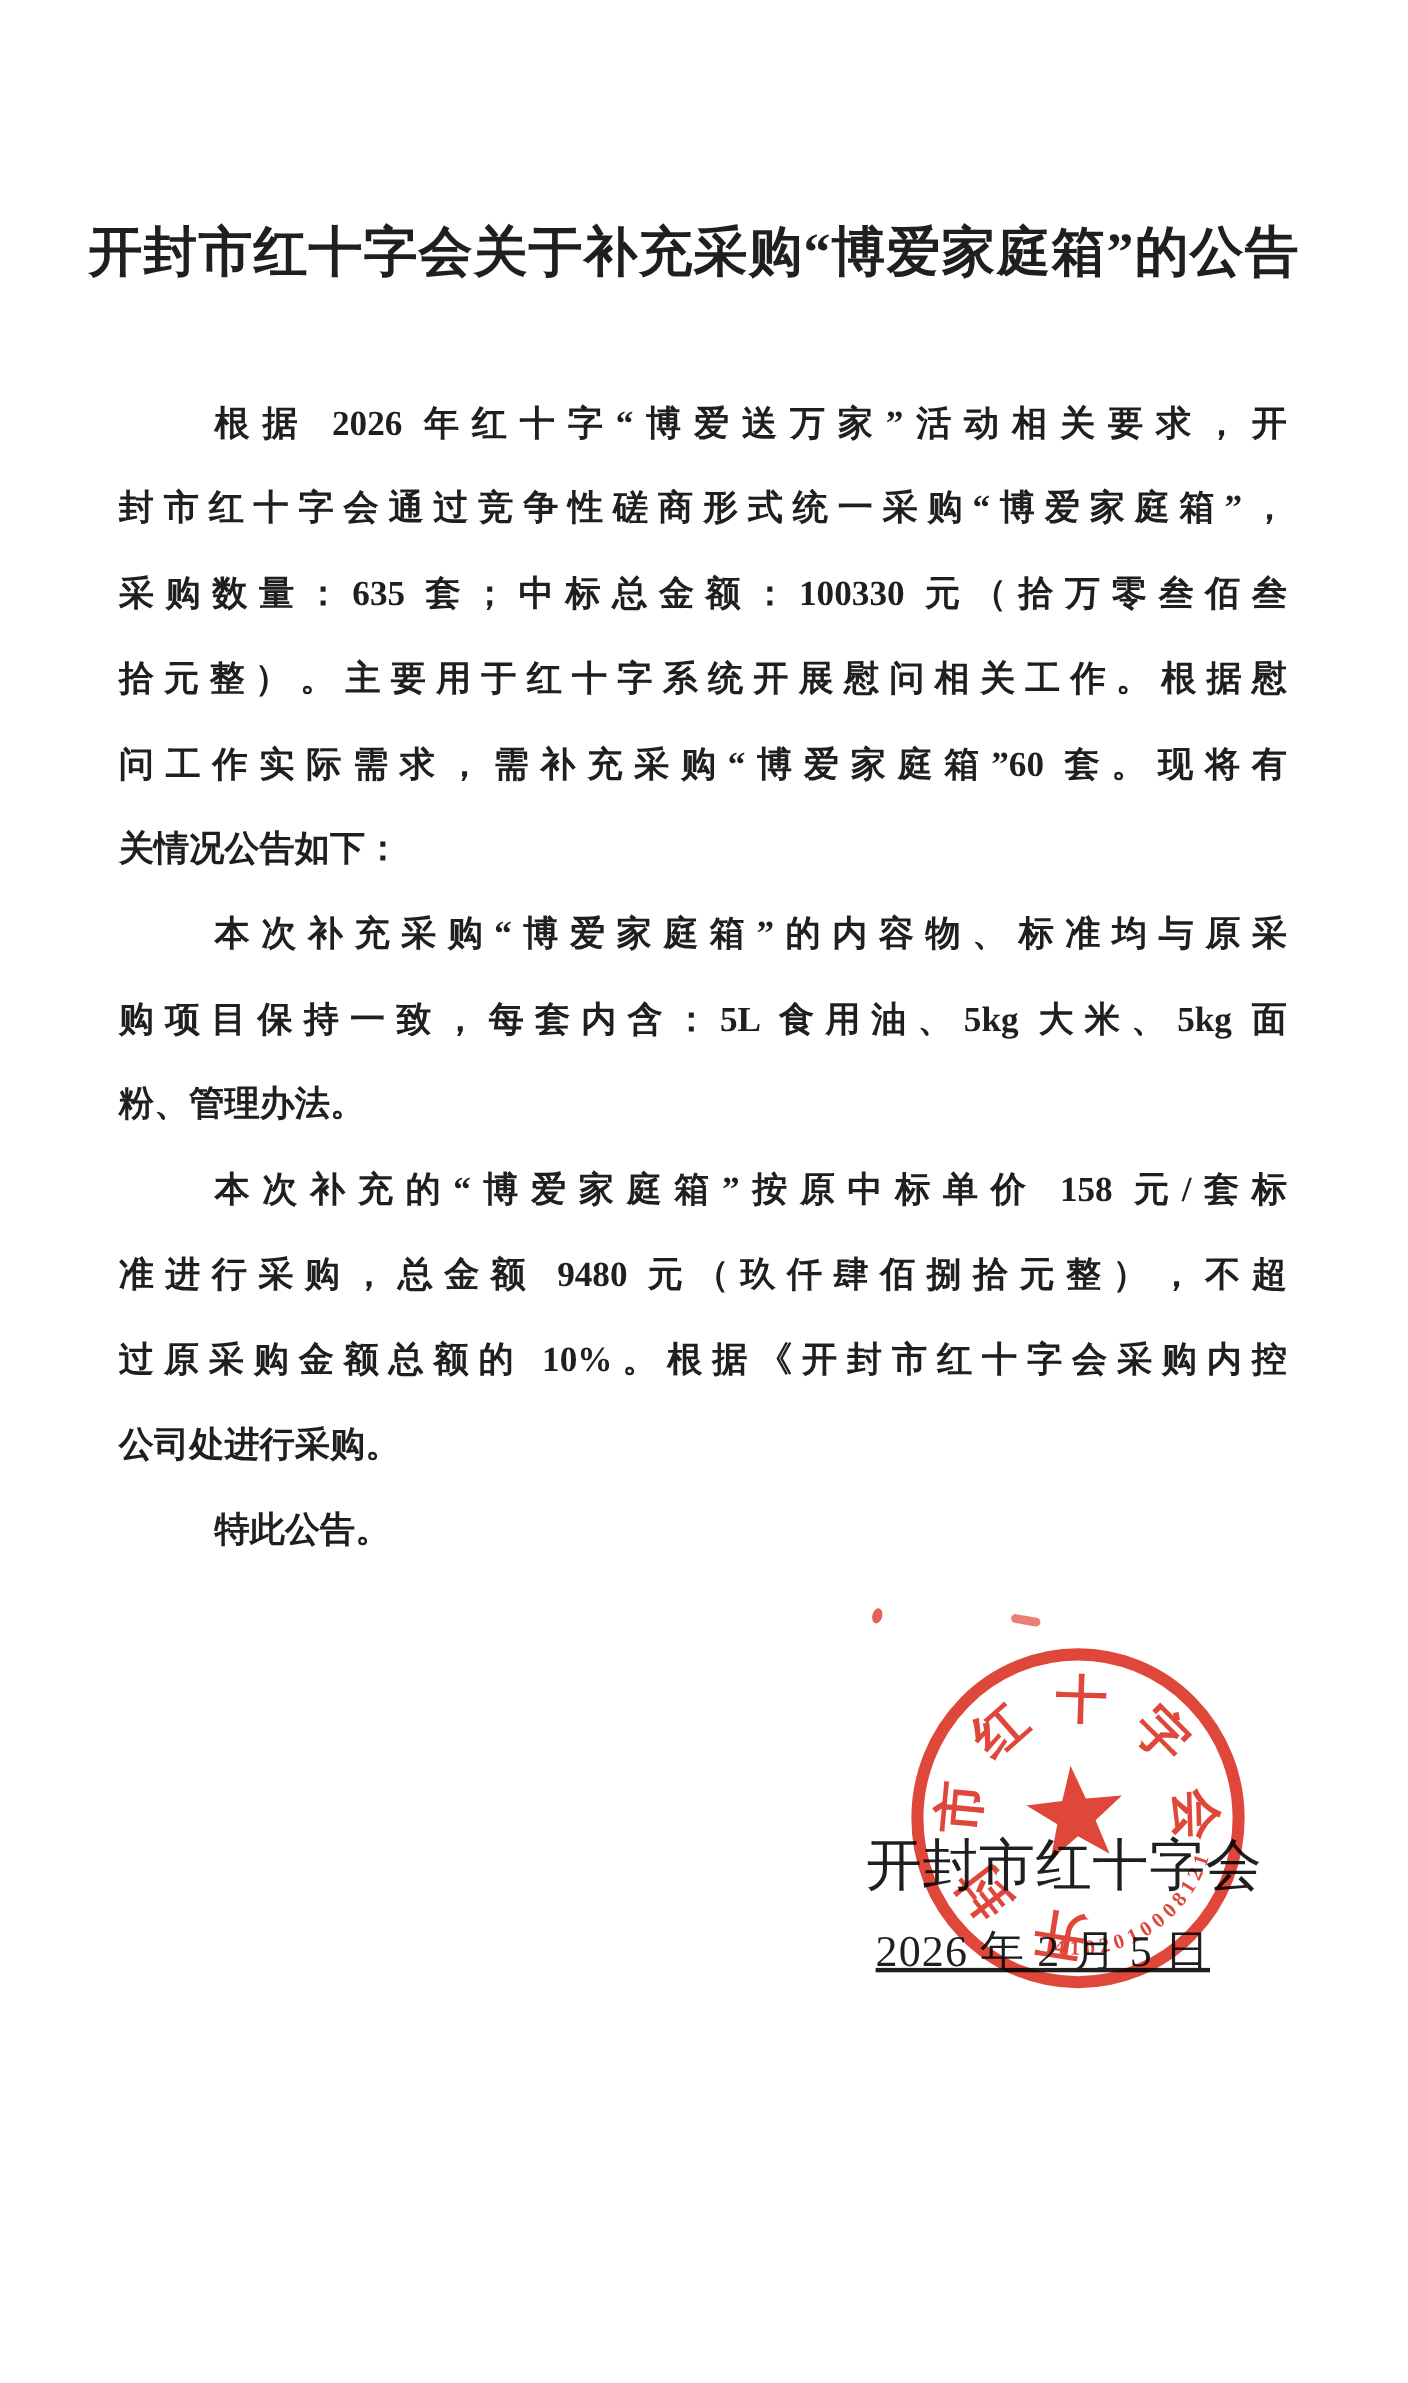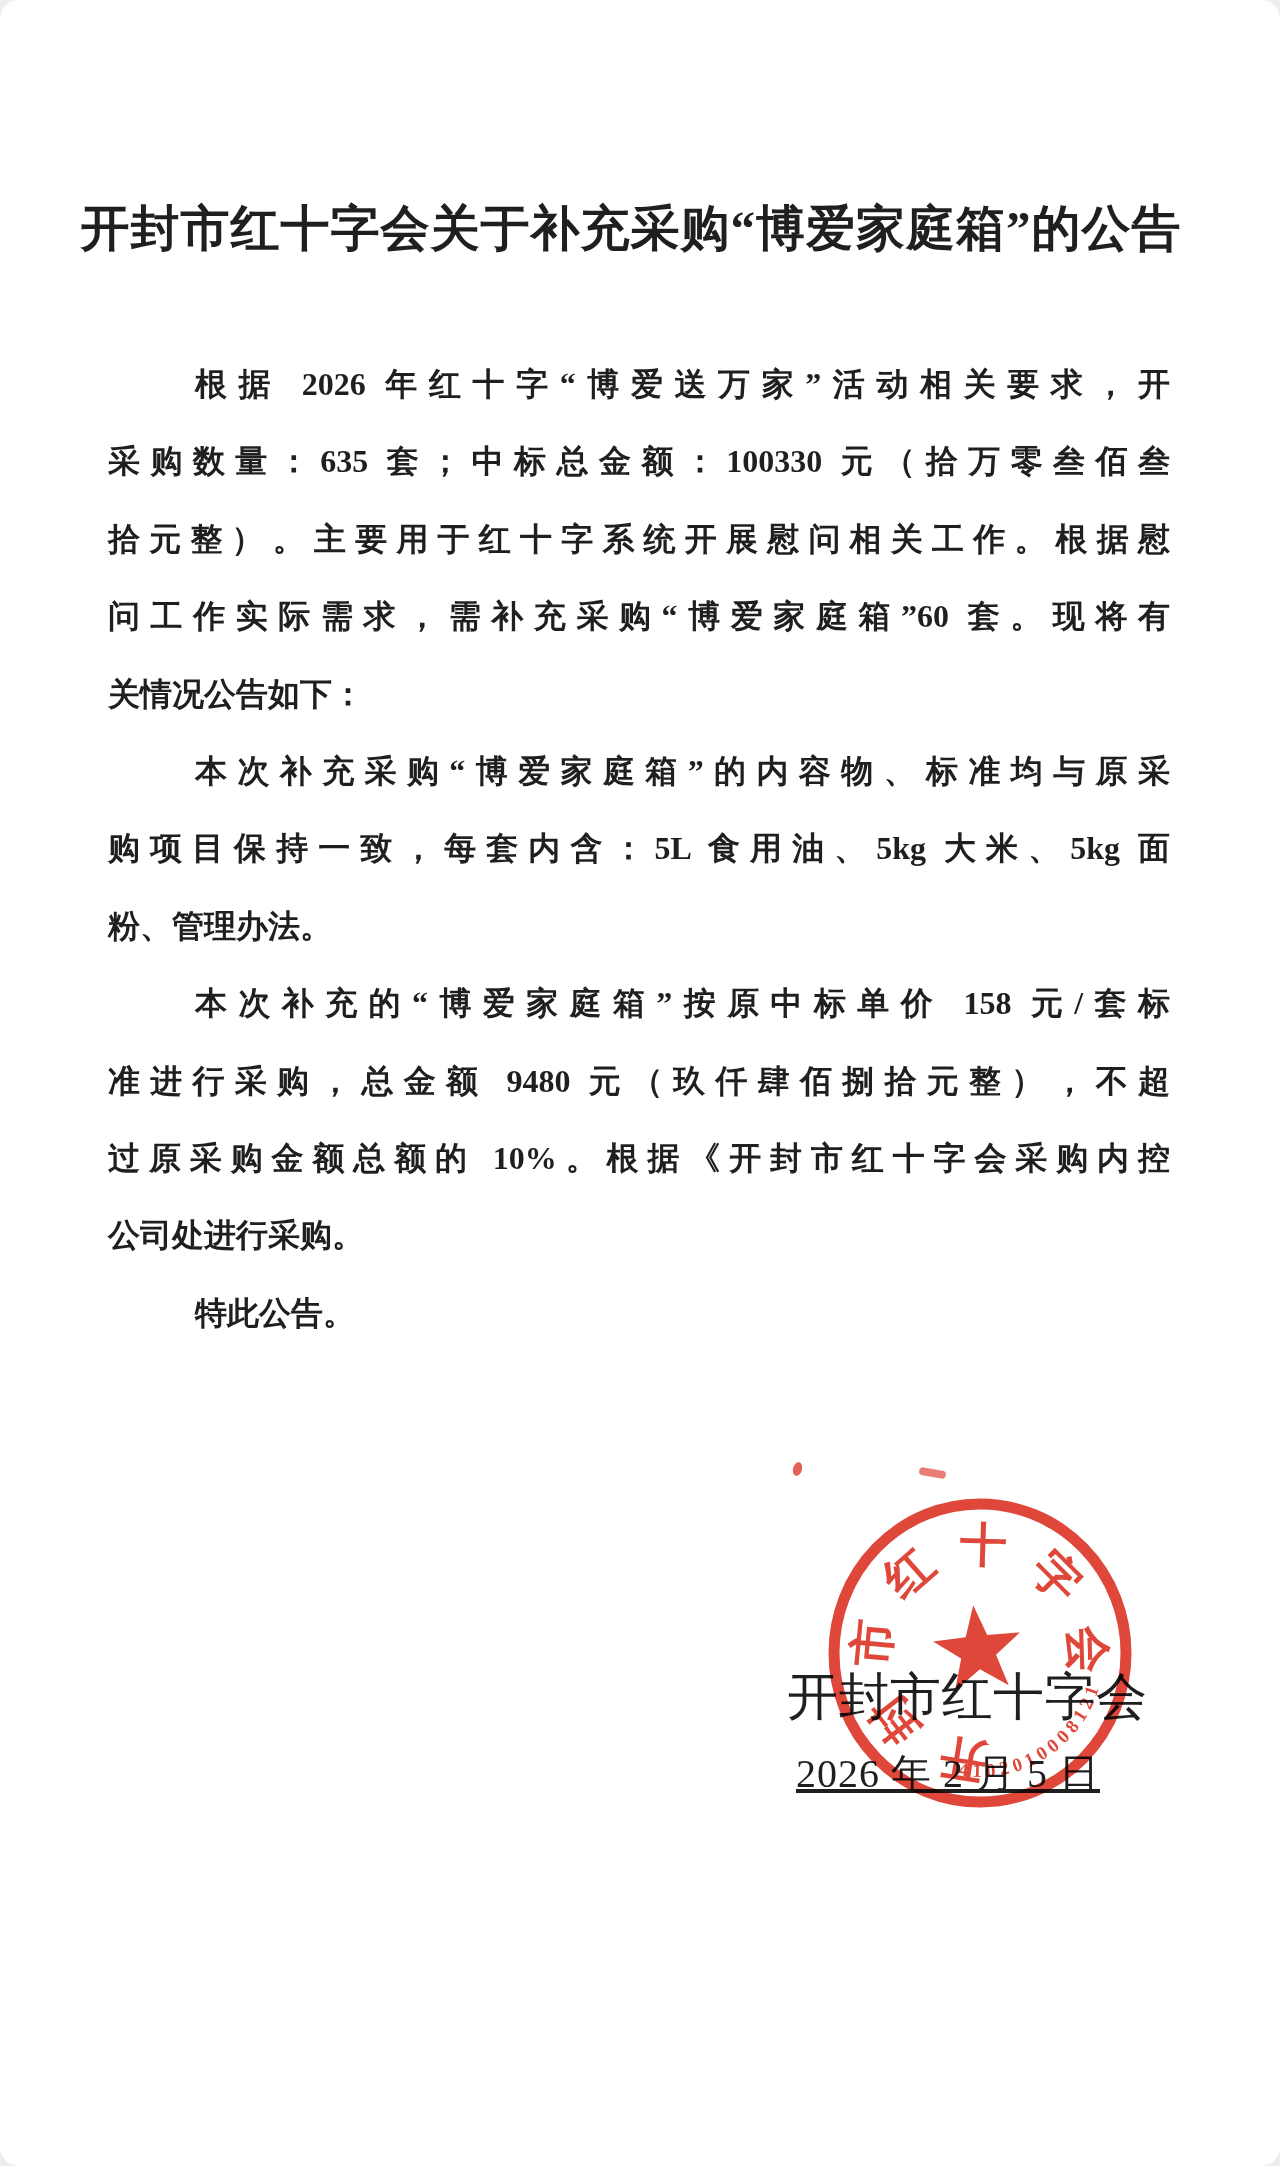--- a/index.html
+++ b/index.html
@@ -1,21 +1,20 @@
 <!DOCTYPE html>
 <html style="--seal-red: #dc392b; --ink: #1f1f1f;"><head>
 <meta charset="utf-8">
 <style>
   html,body{margin:0;padding:0;background:#eee;}
   .page{
     position:relative;width:1280px;height:2166px;background:#ffffff;
     overflow:hidden;margin:0 auto;
     font-family:"Liberation Serif","DejaVu Serif",serif;
     color:var(--ink,#1f1f1f);
-    border-radius:19px;
   }
   .title{
     position:absolute;left:0;top:196px;width:1262px;margin:0;
     text-align:center;font-size:49px;font-weight:700;letter-spacing:1px;
     font-family:"Liberation Serif","DejaVu Serif",serif;
   }
   .body{
     position:absolute;left:108px;top:346px;width:1062px;
     font-size:32px;
     font-weight:bold;
@@ -45,20 +44,21 @@
 </style>
 </head>
 <body>
 
 <div class="page">
 
   <h1 class="title">开封市红十字会关于补充采购“博爱家庭箱”的公告</h1>
 
   <div class="body">
       <div class="line indent just">根据 2026 年红十字“博爱送万家”活动相关要求，开</div>
+      <div class="line just">封市红十字会通过竞争性磋商形式统一采购“博爱家庭箱”，</div>
       <div class="line just">采购数量：635 套；中标总金额：100330 元（拾万零叁佰叁</div>
       <div class="line just">拾元整）。主要用于红十字系统开展慰问相关工作。根据慰</div>
       <div class="line just">问工作实际需求，需补充采购“博爱家庭箱”60 套。现将有</div>
       <div class="line">关情况公告如下：</div>
       <div class="line indent just">本次补充采购“博爱家庭箱”的内容物、标准均与原采</div>
       <div class="line just">购项目保持一致，每套内含：5L 食用油、5kg 大米、5kg 面</div>
       <div class="line">粉、管理办法。</div>
       <div class="line indent just">本次补充的“博爱家庭箱”按原中标单价 158 元/套标</div>
       <div class="line just">准进行采购，总金额 9480 元（玖仟肆佰捌拾元整），不超</div>
       <div class="line just">过原采购金额总额的 10%。根据《开封市红十字会采购内控</div>

